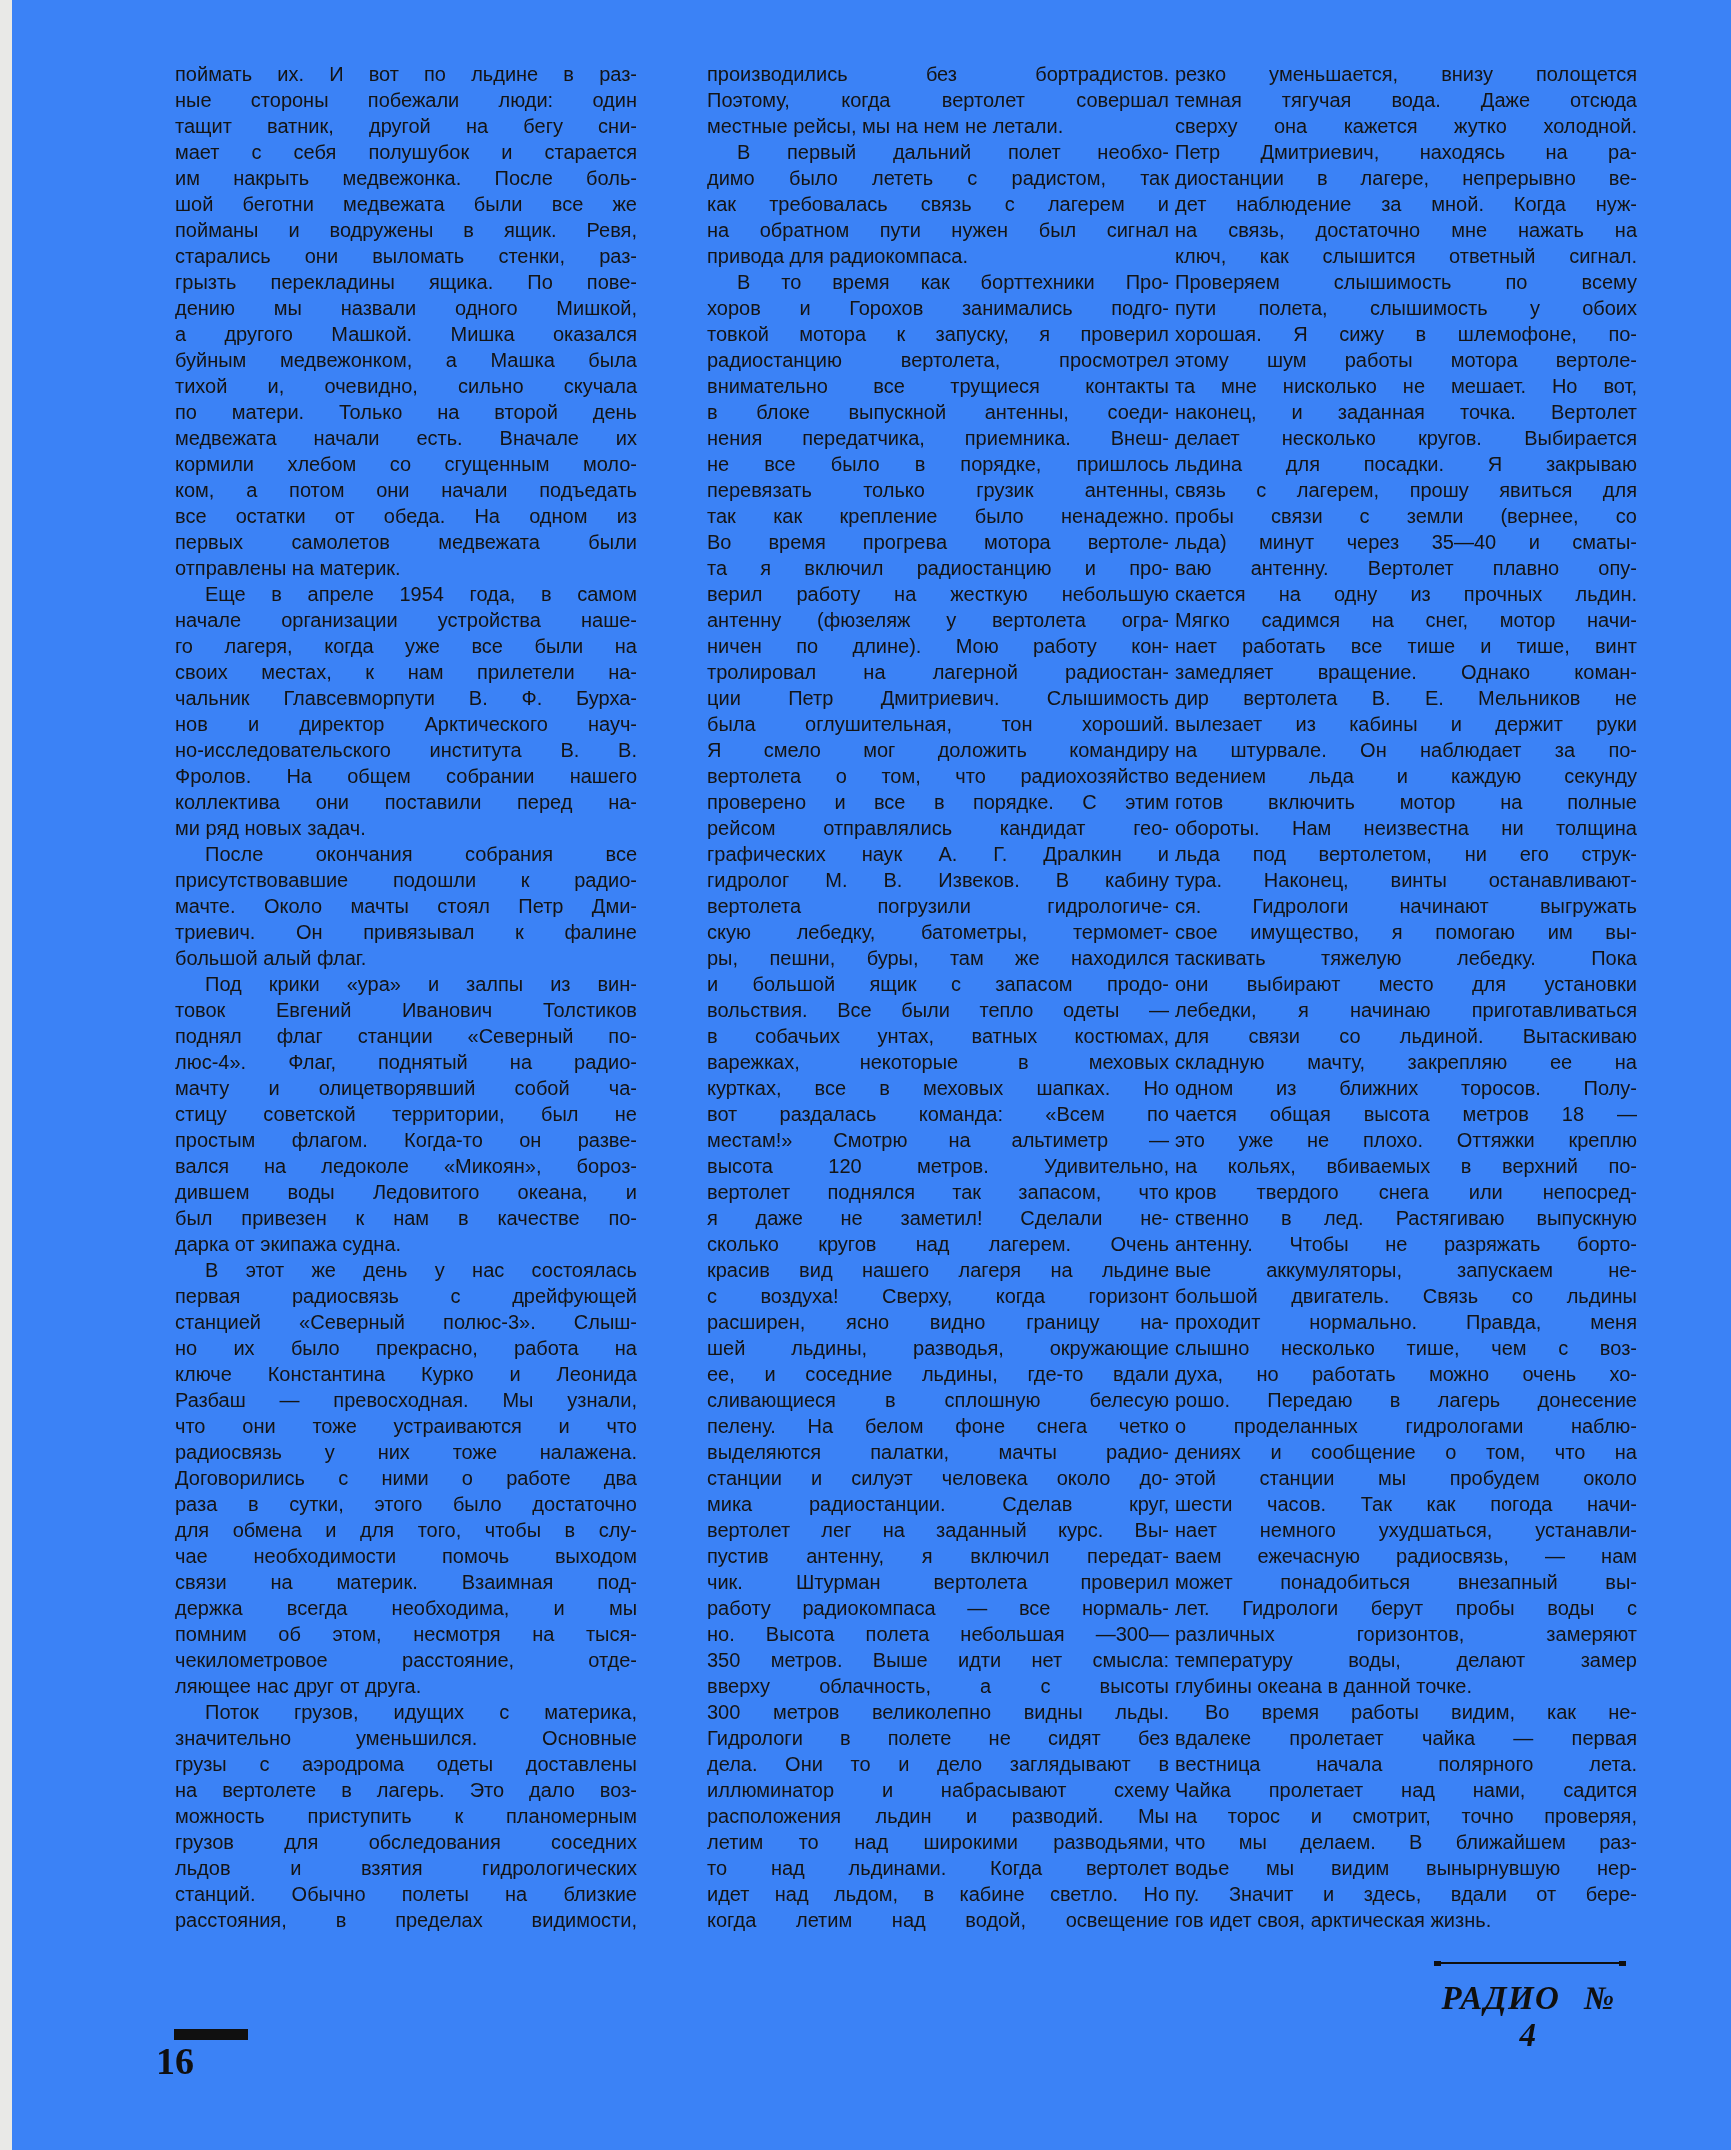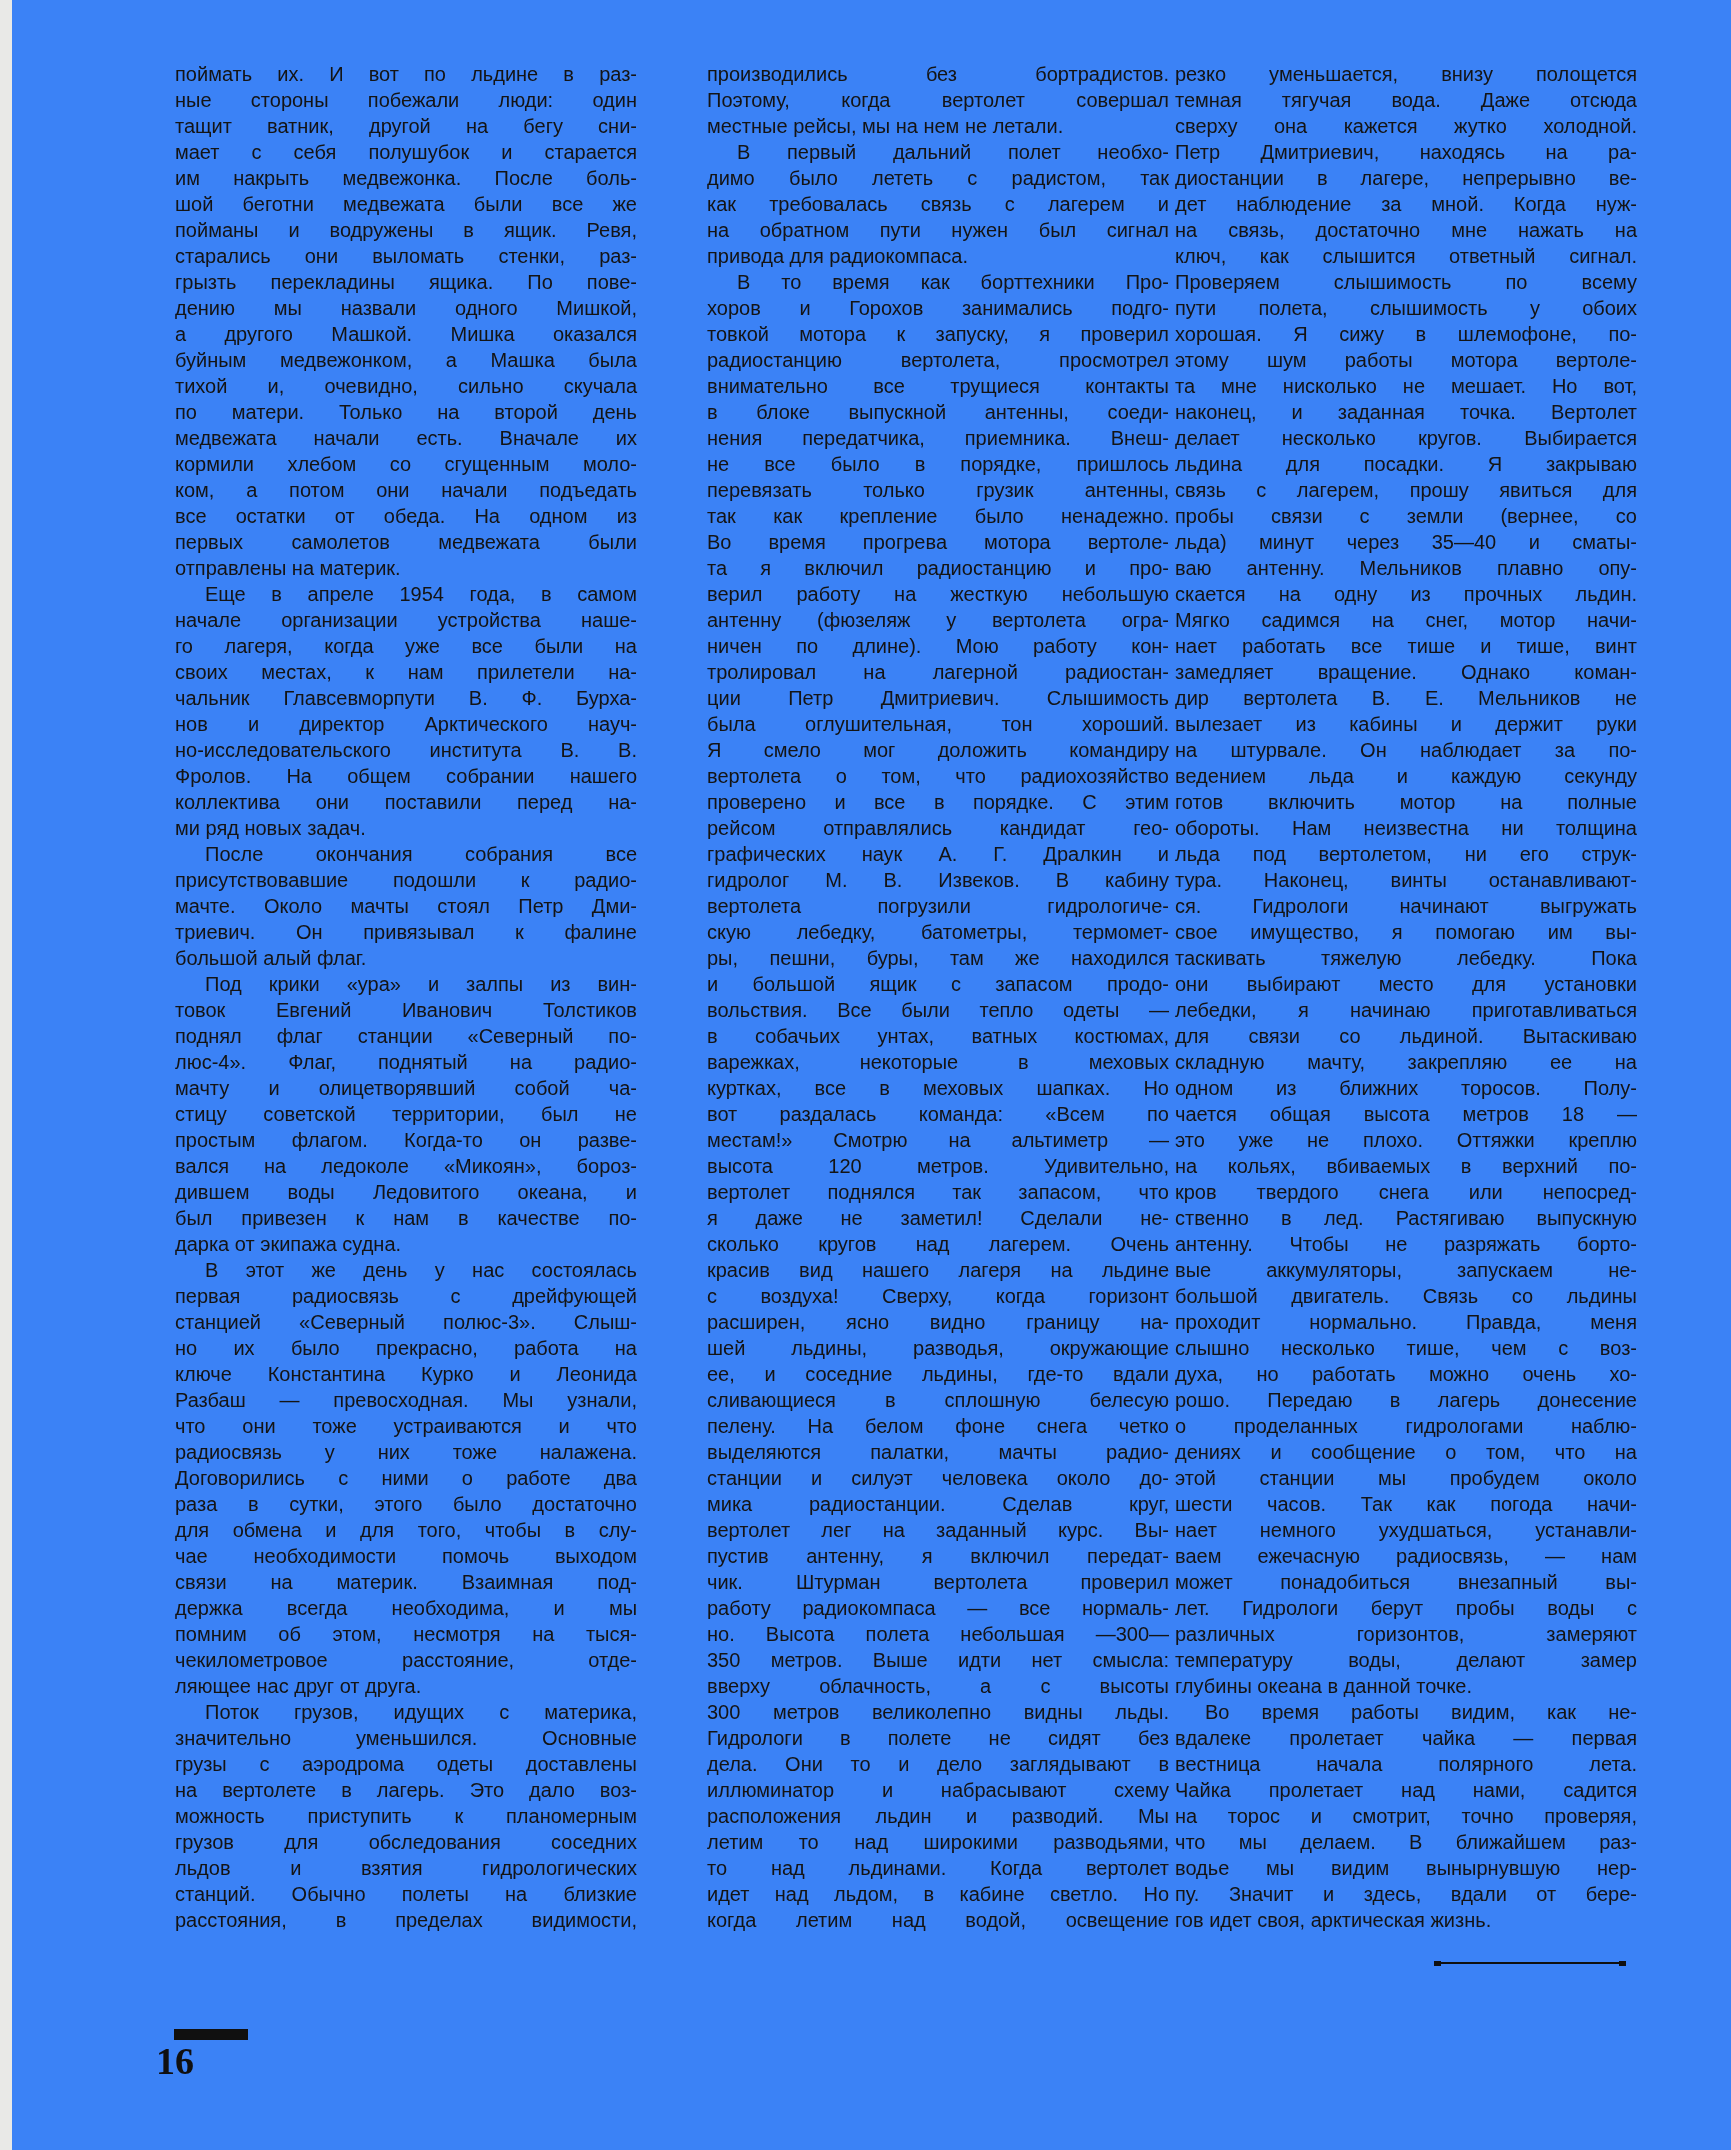--- a/index.html
+++ b/index.html
@@ -247,21 +247,21 @@
       <div class="line">пути полета, слышимость у обоих</div>
       <div class="line">хорошая. Я сижу в шлемофоне, по-</div>
       <div class="line">этому шум работы мотора вертоле-</div>
       <div class="line">та мне нисколько не мешает. Но вот,</div>
       <div class="line">наконец, и заданная точка. Вертолет</div>
       <div class="line">делает несколько кругов. Выбирается</div>
       <div class="line">льдина для посадки. Я закрываю</div>
       <div class="line">связь с лагерем, прошу явиться для</div>
       <div class="line">пробы связи с земли (вернее, со</div>
       <div class="line">льда) минут через 35—40 и сматы-</div>
-      <div class="line">ваю антенну. Мельников плавно опу-</div>
+      <div class="line">ваю антенну. Вертолет плавно опу-</div>
       <div class="line">скается на одну из прочных льдин.</div>
       <div class="line">Мягко садимся на снег, мотор начи-</div>
       <div class="line">нает работать все тише и тише, винт</div>
       <div class="line">замедляет вращение. Однако коман-</div>
       <div class="line">дир вертолета В. Е. Мельников не</div>
       <div class="line">вылезает из кабины и держит руки</div>
       <div class="line">на штурвале. Он наблюдает за по-</div>
       <div class="line">ведением льда и каждую секунду</div>
       <div class="line">готов включить мотор на полные</div>
       <div class="line">обороты. Нам неизвестна ни толщина</div>
@@ -306,15 +306,16 @@
       <div class="line">что мы делаем. В ближайшем раз-</div>
       <div class="line">водье мы видим вынырнувшую нер-</div>
       <div class="line">пу. Значит и здесь, вдали от бере-</div>
       <div class="line plast">гов идет своя, арктическая жизнь.</div>
     </div>
 
   <div class="pageno-bar"></div>
   <div class="pageno">16</div>
 
   <div class="mag-rule"></div>
+  <div class="mag-label">РАДИО № 4</div>
 
 </div>
 
 
 </body></html>

